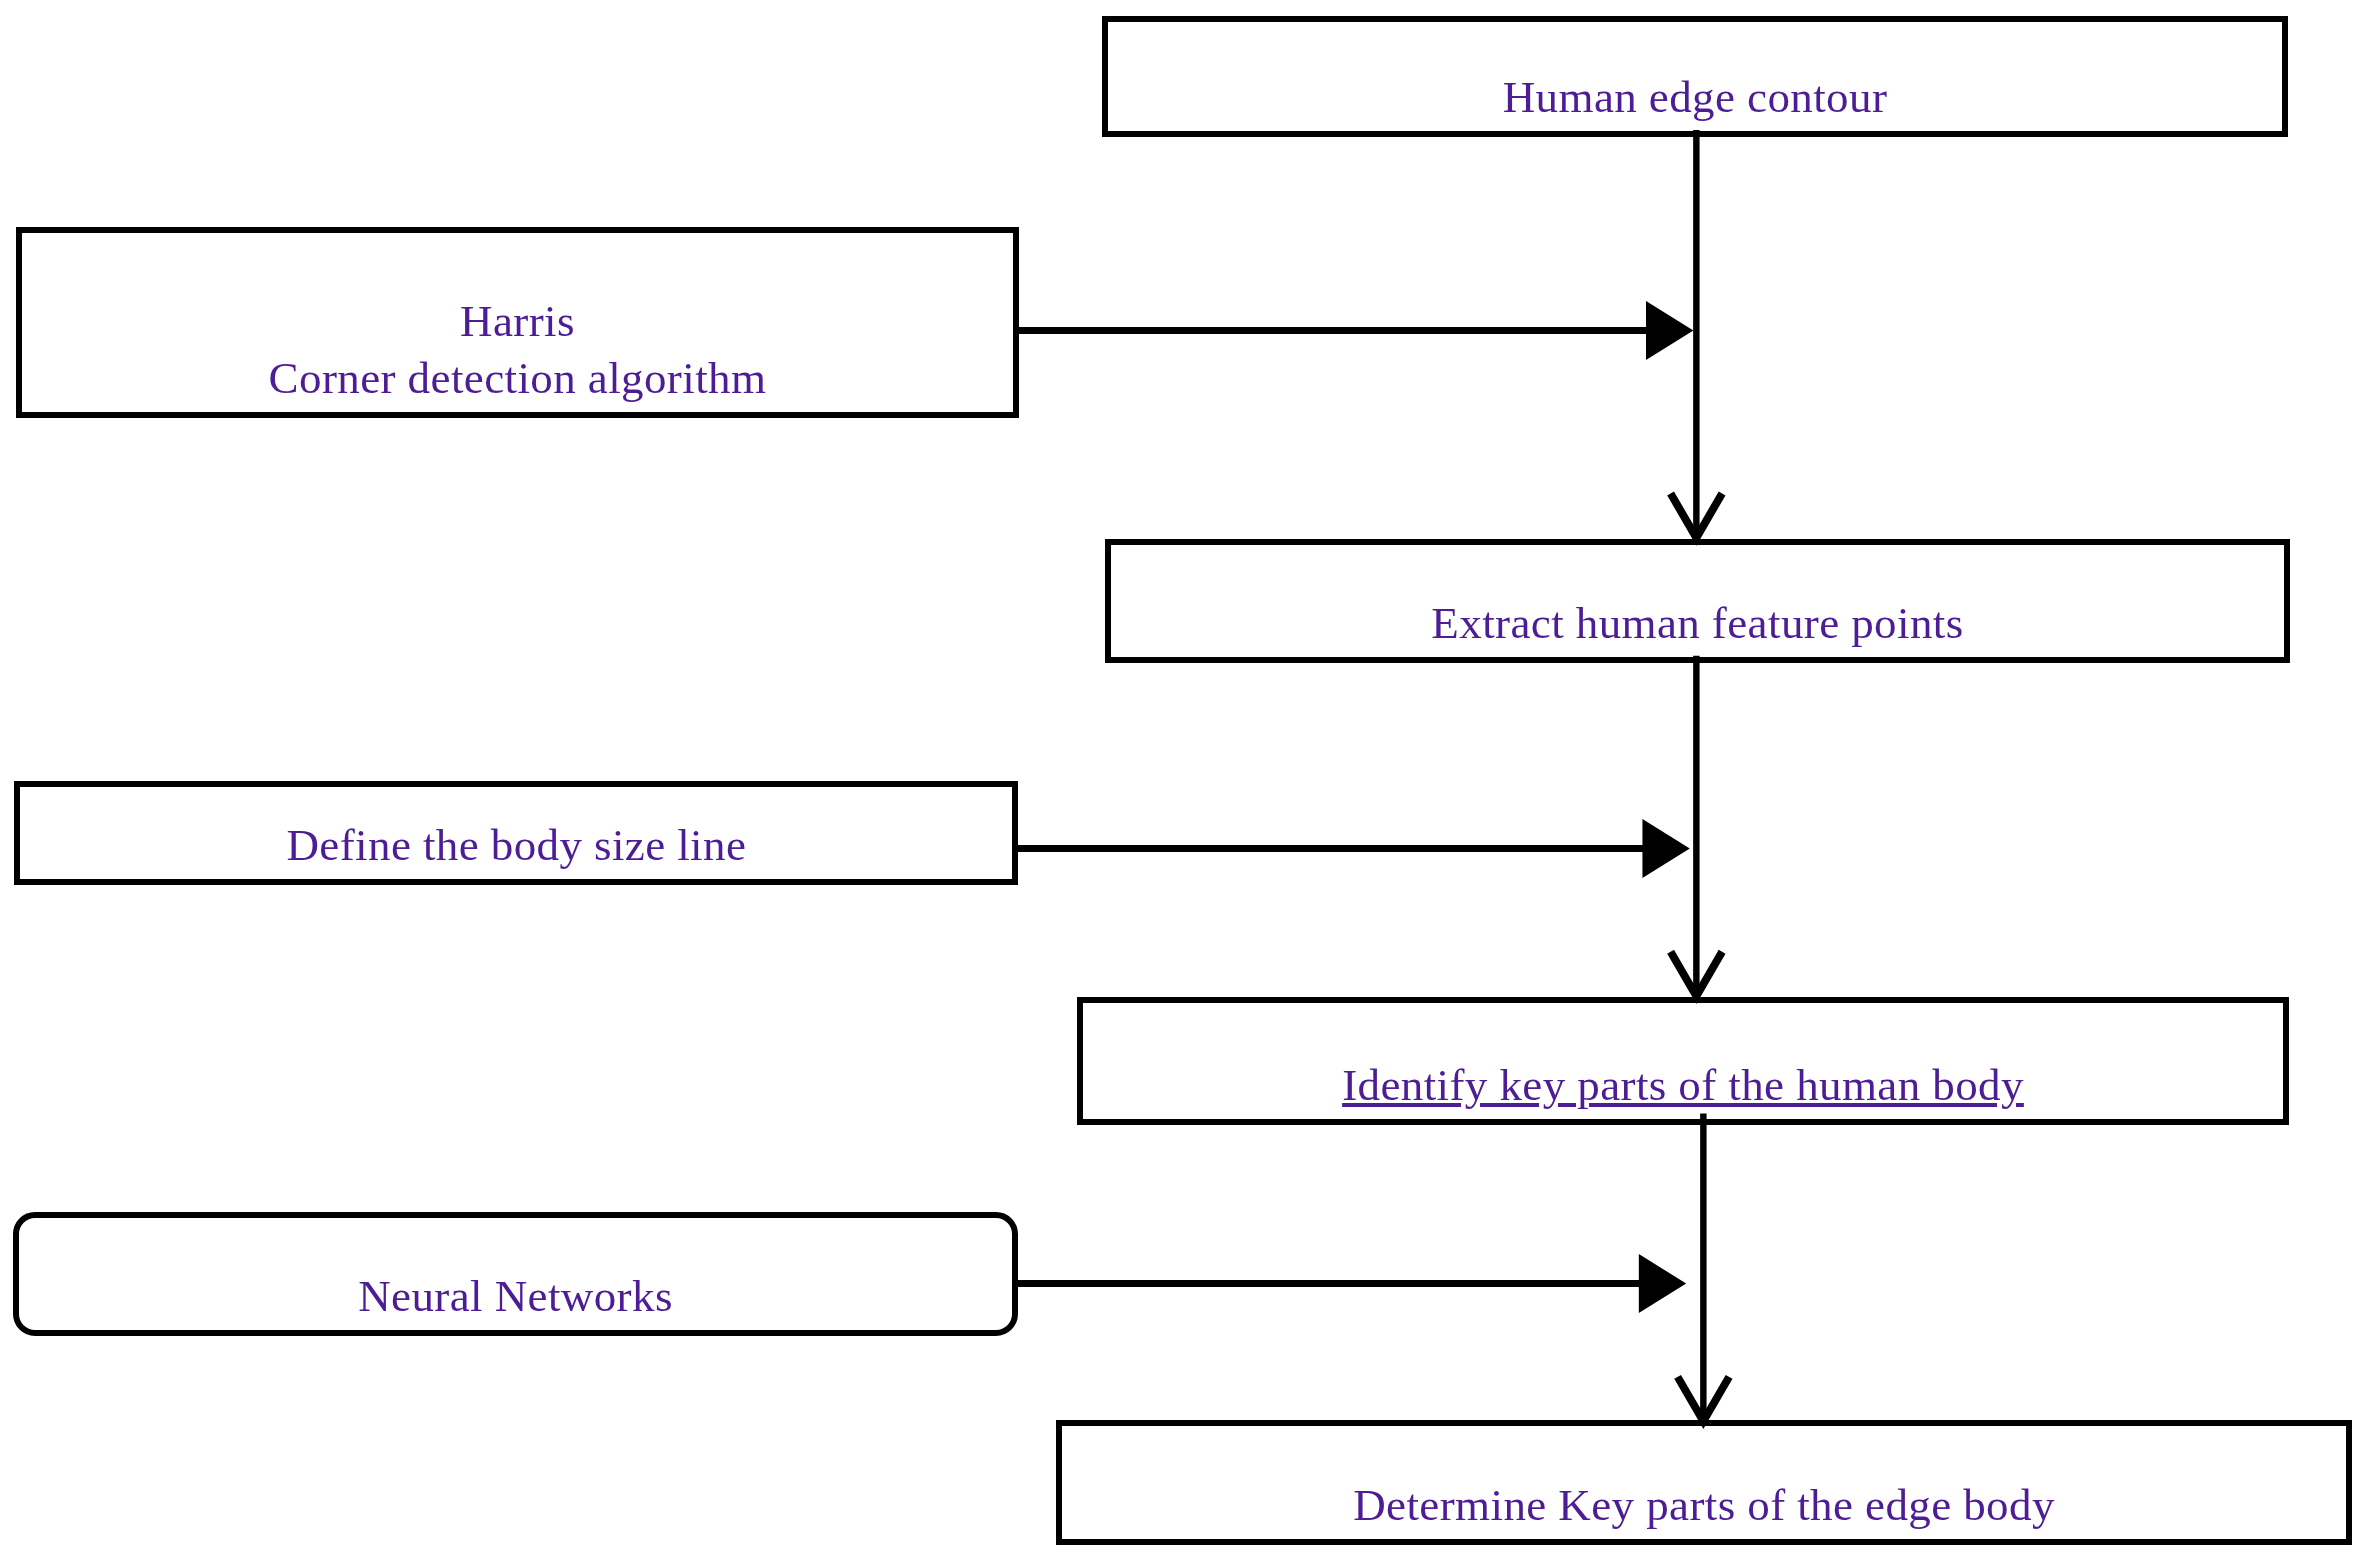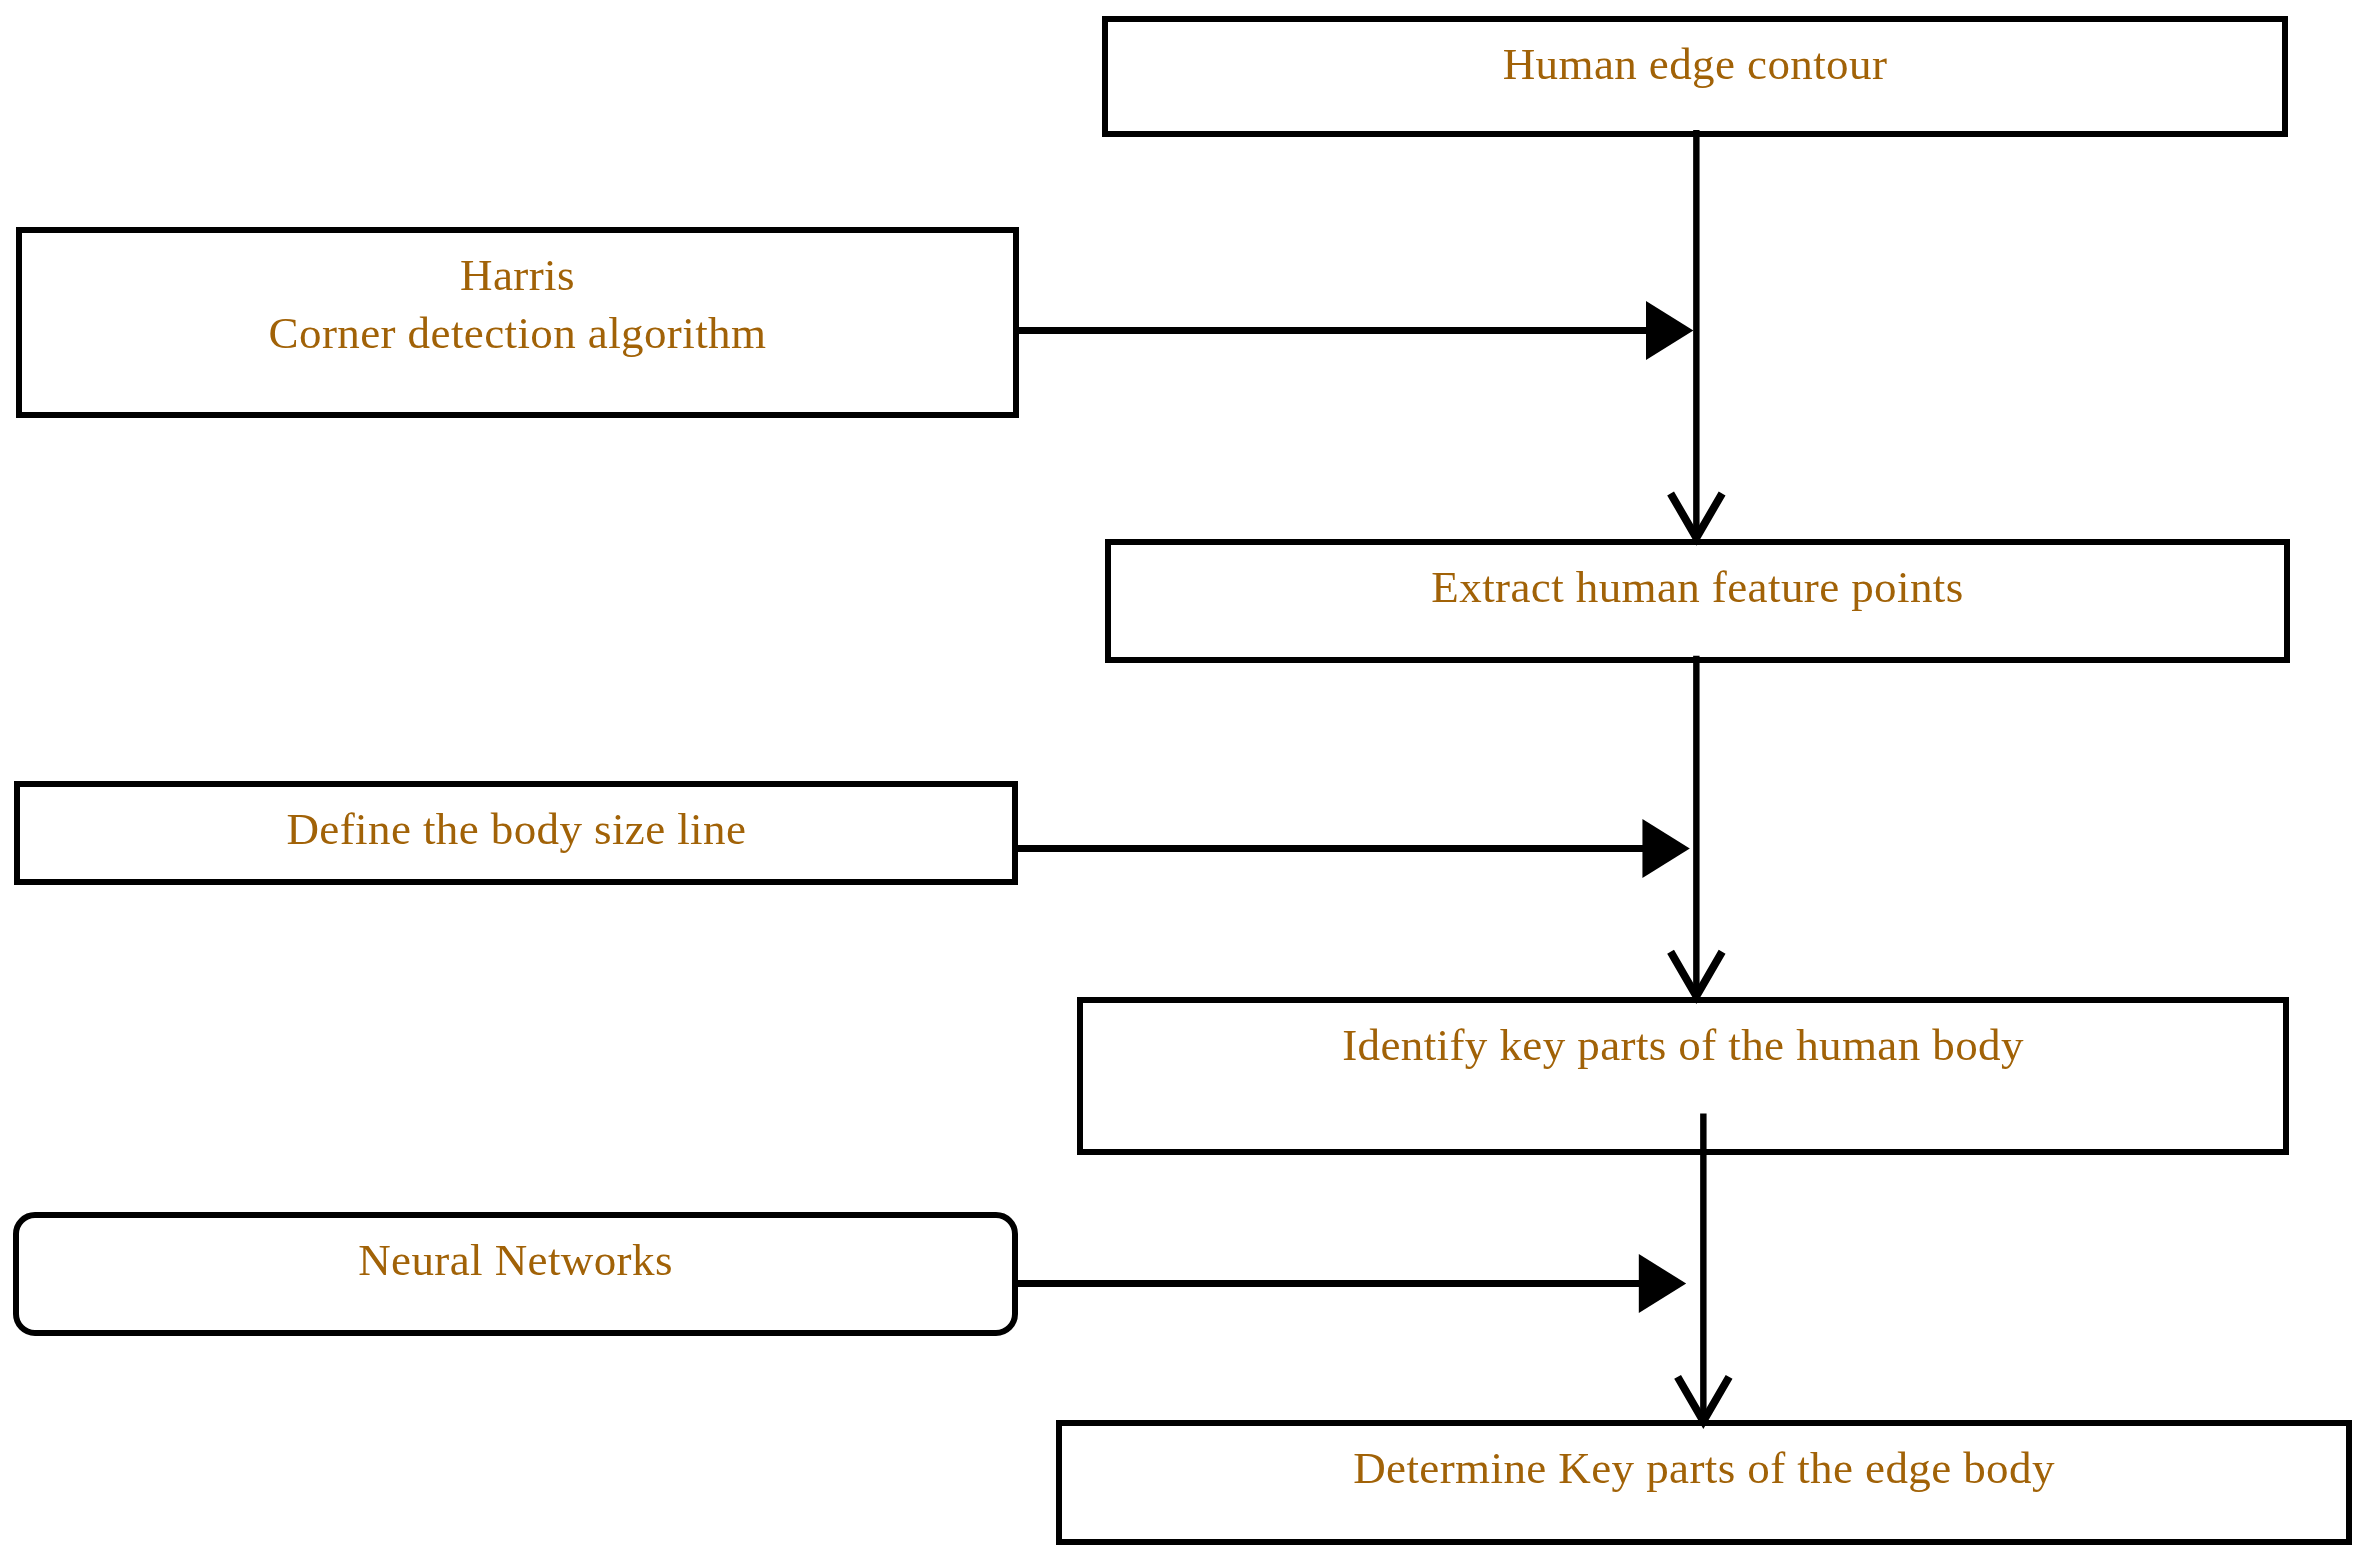--- a/index.html
+++ b/index.html
@@ -16,29 +16,29 @@
     height: 1562px;
     background: #ffffff;
     overflow: hidden;
   }
   .node {
     position: absolute;
     box-sizing: border-box;
     border: 6.5px solid #000000;
     background: #ffffff;
     display: flex;
-    align-items: flex-start;
+    align-items: flex-end;
     justify-content: center;
     text-align: center;
-    color: #a16207;
+    color: #4c1d95;
     font-size: 45px;
     line-height: 1.28;
     letter-spacing: 0.4px;
     white-space: pre-line;
-    padding: 14px 13px;
+    padding: 4px 13px;
   }
   .conn {
     position: absolute;
     overflow: visible;
   }
   .conn svg {
     display: block;
     overflow: visible;
   }
 </style>
@@ -57,21 +57,21 @@
   </div>
 
   <div class="node" style="left:1105px; top:539px; width:1185px; height:124px;">
     <span>Extract human feature points</span>
   </div>
 
   <div class="node" style="left:14.4px; top:781px; width:1004px; height:104px;">
     <span>Define the body size line</span>
   </div>
 
-  <div class="node" style="left:1077px; top:997px; width:1212px; height:158px;">
+  <div class="node" style="left:1077px; top:997px; width:1212px; height:128px;text-decoration:underline;">
     <span>Identify key parts of the human body</span>
   </div>
 
   <div class="node" style="left:13px; top:1212px; width:1005px; height:124px;border-radius:22px;">
     <span>Neural Networks</span>
   </div>
 
   <div class="node" style="left:1056px; top:1420px; width:1296px; height:125px;">
     <span>Determine Key parts of the edge body</span>
   </div>

